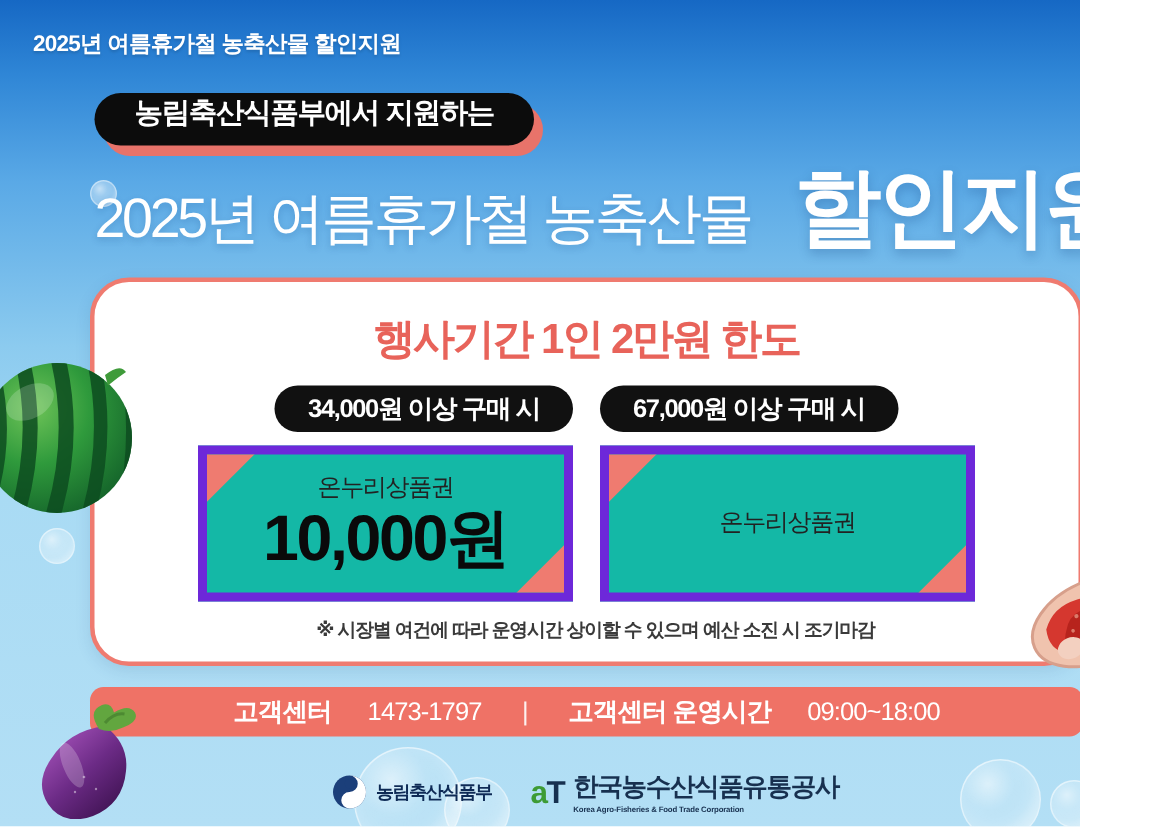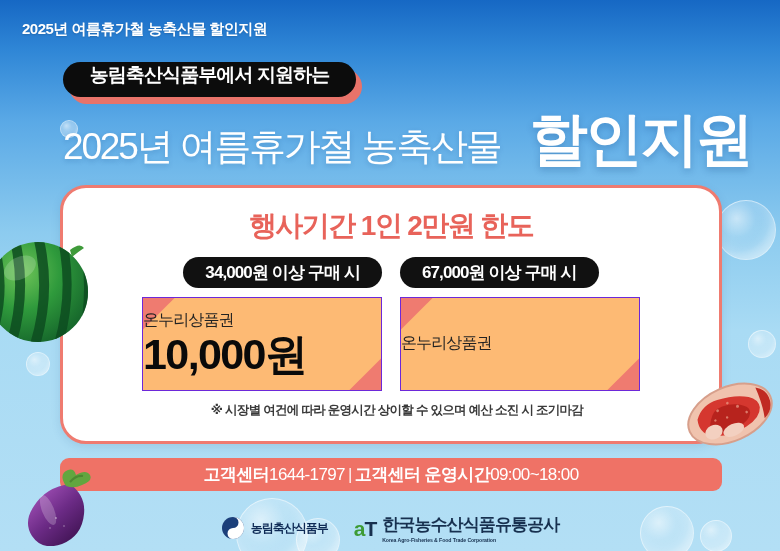--- a/index.html
+++ b/index.html
@@ -6,21 +6,21 @@
     margin: 0;
     padding: 0;
     background: #ffffff;
   }
   body {
     font-family: "Liberation Sans", "DejaVu Sans", sans-serif;
   }
 
   .banner {
     position: relative;
-    width: 780px;
+    width: 720px;
     height: 551px;
     overflow: hidden;
     background: linear-gradient(180deg, #1668c4 0%, #2f86d6 9%, #5aa9e6 22%, #8ccbef 42%, #a9dbf4 60%, #b3dff5 100%);
   }
 
   
   .bubble {
     position: absolute;
     border-radius: 50%;
     background: radial-gradient(circle at 34% 30%,
@@ -162,25 +162,26 @@
   .vouchers {
     margin-top: 9px;
     display: flex;
     justify-content: center;
     gap: 18px;
   }
   .voucher {
     position: relative;
     width: 238px;
     height: 92px;
-    background: #fdba74;
-    border: 1px solid #6d28d9;
+    background: #14b8a6;
+    border: 6px solid #6d28d9;
     overflow: hidden;
     display: flex;
     flex-direction: column;
+    align-items: center;
     justify-content: center;
   }
   .voucher .stripe {
     position: absolute;
     width: 34px;
     height: 165px;
     background: #ef7b70;
     transform: rotate(45deg);
     pointer-events: none;
   }
@@ -225,21 +226,21 @@
     background: #ef7266;
     border-radius: 9px;
     display: flex;
     align-items: center;
     justify-content: center;
     z-index: 3;
   }
   .contact-inner {
     display: flex;
     align-items: center;
-    gap: 0;
+    gap: 24px;
     color: #ffffff;
     font-size: 17px;
     letter-spacing: -0.6px;
   }
   .contact-strong { font-weight: bold; }
   .contact-num { font-weight: 500; }
   .contact-sep { font-weight: 400; opacity: 0.9; padding: 0 3px; }
 
   
   .footer {
@@ -395,21 +396,21 @@
           <circle cx="46" cy="44" r="1.2"></circle>
         <circle cx="66" cy="47" r="1.3"></circle>
           <circle cx="34" cy="42" r="1.2"></circle>
       </g>
     </g>
   </svg>
 
   <div class="contact-bar">
     <div class="contact-inner">
       <span class="contact-strong">고객센터</span>
-      <span class="contact-num">1644-1797</span>
+      <span class="contact-num">1473-1797</span>
       <span class="contact-sep">|</span>
       <span class="contact-strong">고객센터 운영시간</span>
       <span class="contact-num">09:00~18:00</span>
     </div>
   </div>
 
   <svg class="produce eggplant" viewBox="0 0 66 78">
     <defs>
       <linearGradient id="egGrad" x1="20%" y1="15%" x2="85%" y2="95%">
         <stop offset="0%" stop-color="#9a4bb0"></stop>

